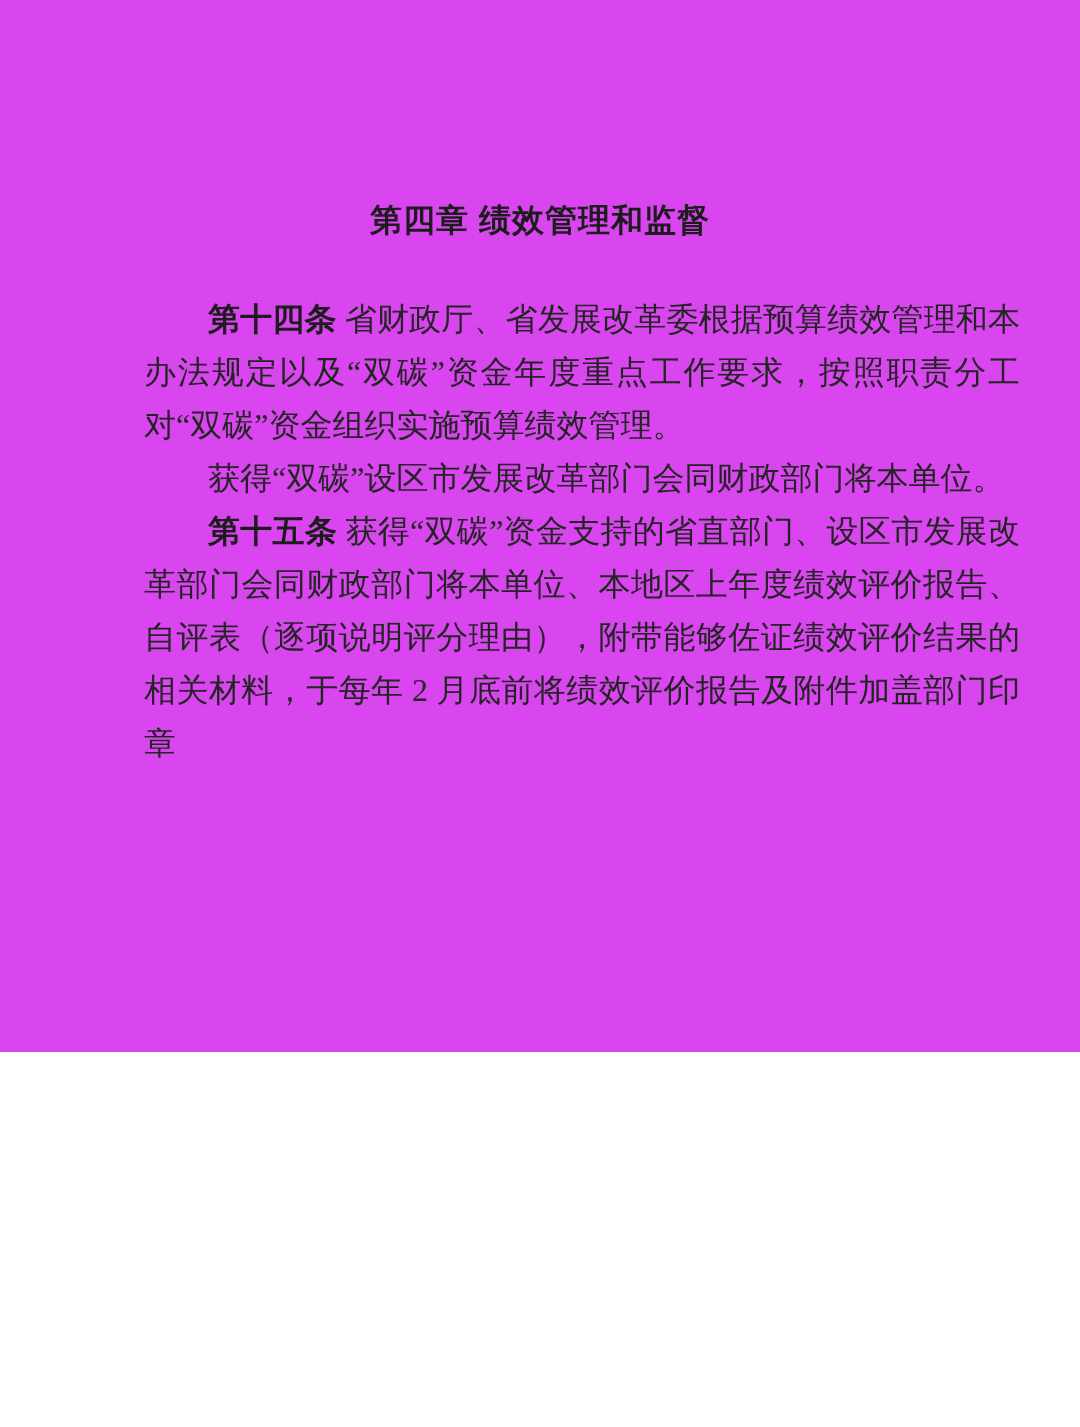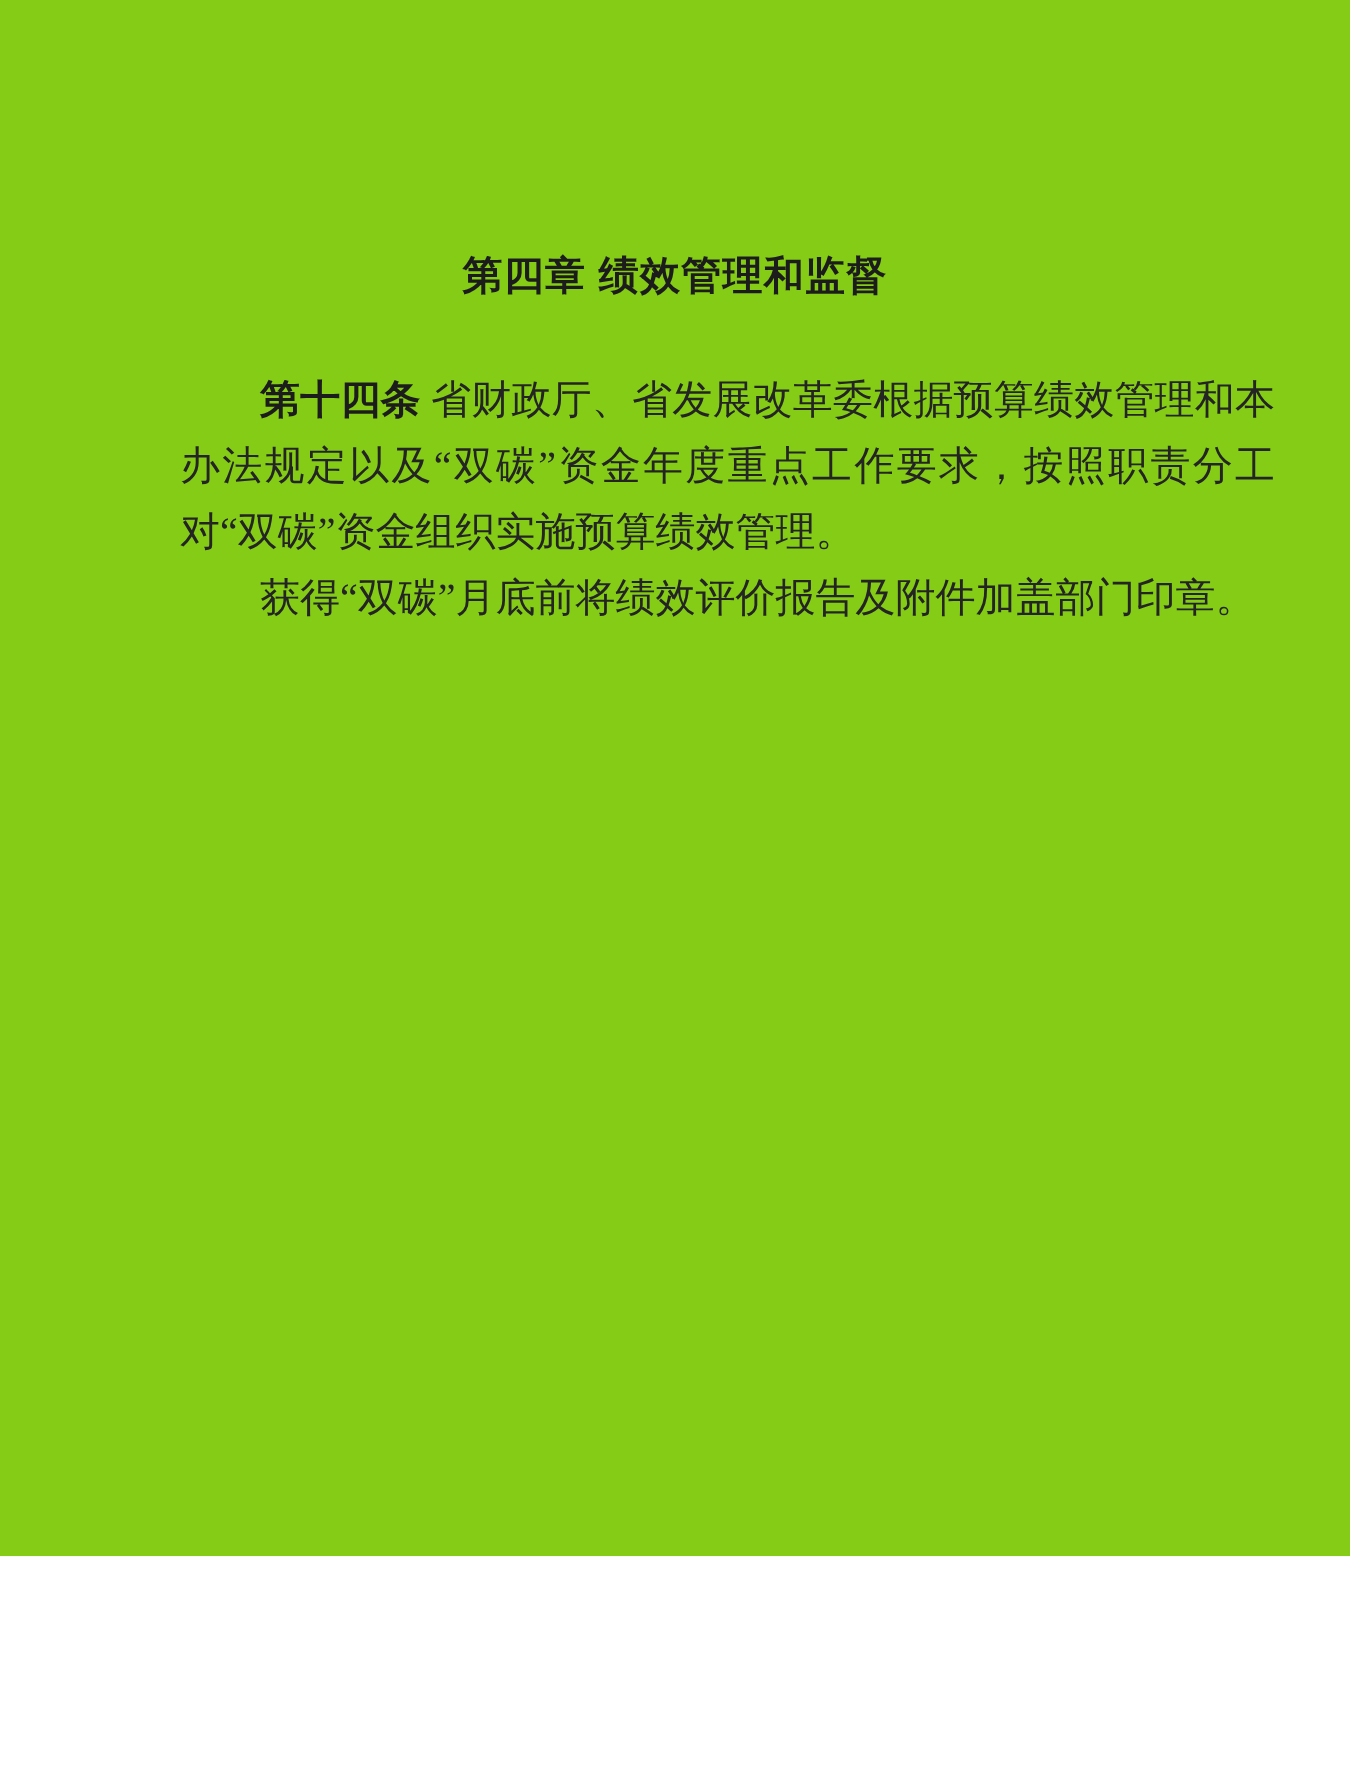--- a/index.html
+++ b/index.html
@@ -3,22 +3,22 @@
 <meta charset="utf-8">
 <style>
   html, body {
     margin: 0;
     padding: 0;
     background: #ffffff;
   }
   .page {
     position: relative;
     width: 1080px;
-    height: 1245px;
-    background: #84cc16;
+    height: 1052px;
+    background: #d946ef;
     overflow: hidden;
     font-family: "Liberation Serif", "DejaVu Serif", serif;
     color: #222222;
   }
   .chapter-title {
     margin: 0;
     padding-top: 200px;
     text-align: center;
     font-family: "Liberation Sans", "DejaVu Sans", sans-serif;
     font-weight: 700;
@@ -55,17 +55,18 @@
   }
 </style>
 </head>
 <body>
 
 <div class="page">
   <h1 class="chapter-title">第四章 绩效管理和监督</h1>
 
   <div class="body-text" id="paragraphs">
       <p class="para"><span class="lead">第十四条</span> 省财政厅、省发展改革委根据预算绩效管理和本办法规定以及“双碳”资金年度重点工作要求，按照职责分工对“双碳”资金组织实施预算绩效管理。</p>
-      <p class="para">获得“双碳”月底前将绩效评价报告及附件加盖部门印章。</p>
+      <p class="para">获得“双碳”设区市发展改革部门会同财政部门将本单位。</p>
+      <p class="para"><span class="lead">第十五条</span> 获得“双碳”资金支持的省直部门、设区市发展改革部门会同财政部门将本单位、本地区上年度绩效评价报告、自评表（逐项说明评分理由），附带能够佐证绩效评价结果的相关材料，于每年 2 月底前将绩效评价报告及附件加盖部门印章</p>
     </div>
 
   <div class="page-number">— 8 —</div>
 </div>
 
 </body></html>

